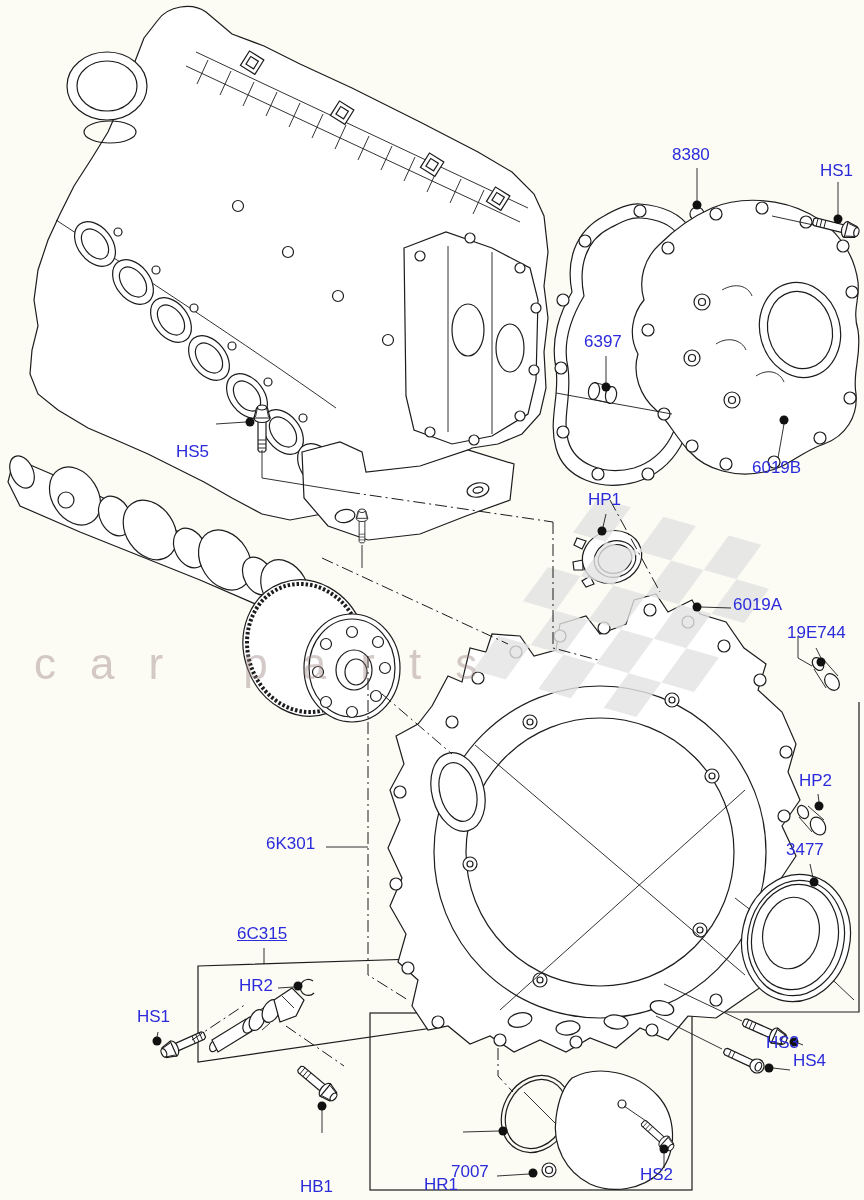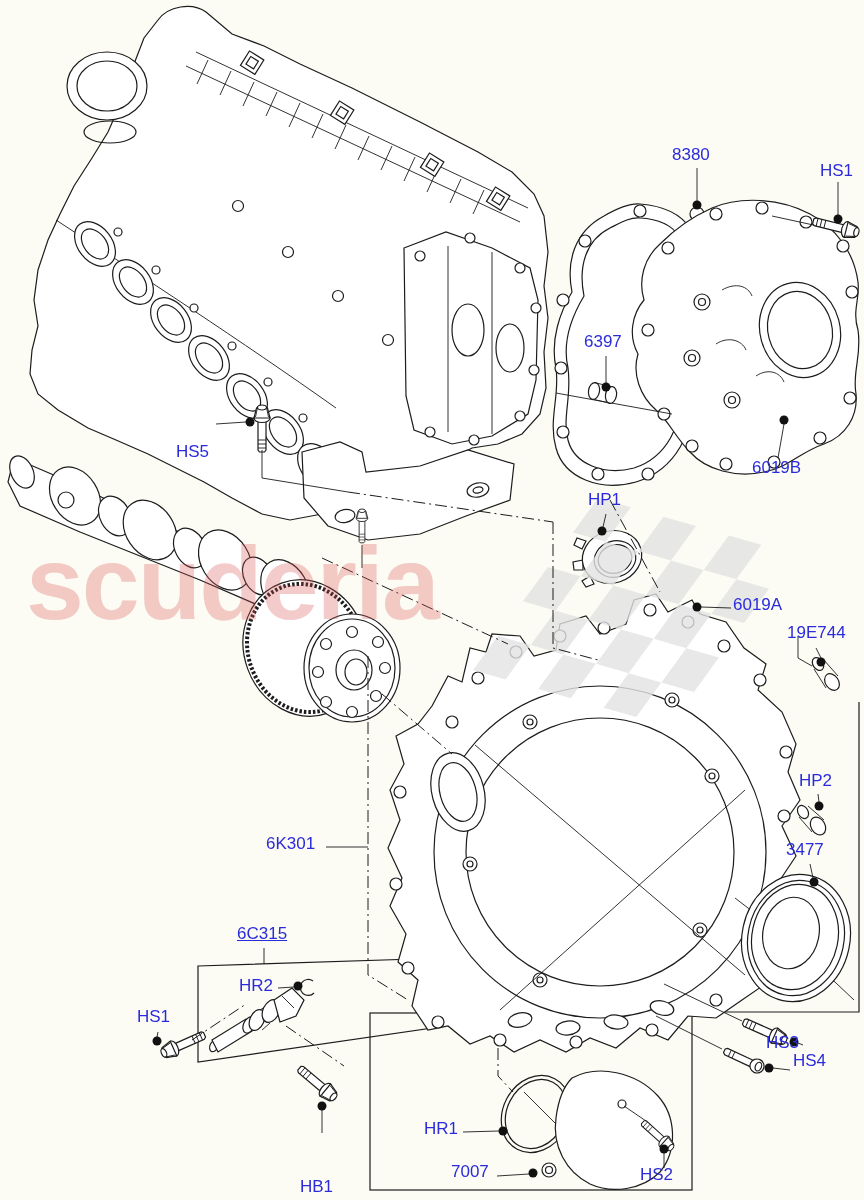--- a/index.html
+++ b/index.html
@@ -420,36 +420,36 @@
         <circle class="dot" cx="157" cy="1041" r="4.5"></circle>
     <circle class="dot" cx="322" cy="1106" r="4.5"></circle>
         <circle class="dot" cx="503" cy="1131" r="4.5"></circle>
     <circle class="dot" cx="533" cy="1173" r="4.5"></circle>
         <circle class="dot" cx="664" cy="1149" r="4.5"></circle>
     <circle class="dot" cx="794" cy="1042" r="4.5"></circle>
         <circle class="dot" cx="769" cy="1068" r="4.5"></circle>
   </g>
 </svg>
 
-<div class="wm-brand">scuderia</div>
+<div class="wm-tag">car parts</div>
 
 <div class="callout" style="left:672px;top:146px;">8380</div>
 <div class="callout" style="left:820px;top:162px;">HS1</div>
 <div class="callout" style="left:584px;top:333px;">6397</div>
 <div class="callout" style="left:752px;top:459px;">6019B</div>
 <div class="callout" style="left:176px;top:417px;margin-top:26px;">HS5</div>
 <div class="callout" style="left:588px;top:491px;">HP1</div>
 <div class="callout" style="left:733px;top:596px;">6019A</div>
 <div class="callout" style="left:787px;top:624px;">19E744</div>
 <div class="callout" style="left:799px;top:772px;">HP2</div>
 <div class="callout" style="left:786px;top:841px;">3477</div>
 <div class="callout" style="left:266px;top:835px;">6K301</div>
 <div class="callout" style="left:237px;top:925px;text-decoration:underline;">6C315</div>
 <div class="callout" style="left:239px;top:977px;">HR2</div>
 <div class="callout" style="left:137px;top:1008px;">HS1</div>
 <div class="callout" style="left:300px;top:1178px;">HB1</div>
-<div class="callout" style="left:424px;top:1120px;">HR1</div>
+<div class="callout" style="left:424px;top:1176px;">HR1</div>
 <div class="callout" style="left:451px;top:1163px;">7007</div>
 <div class="callout" style="left:640px;top:1166px;">HS2</div>
 <div class="callout" style="left:766px;top:1034px;">HS3</div>
 <div class="callout" style="left:793px;top:1052px;">HS4</div>
 
 </div>
 
 </body></html>

